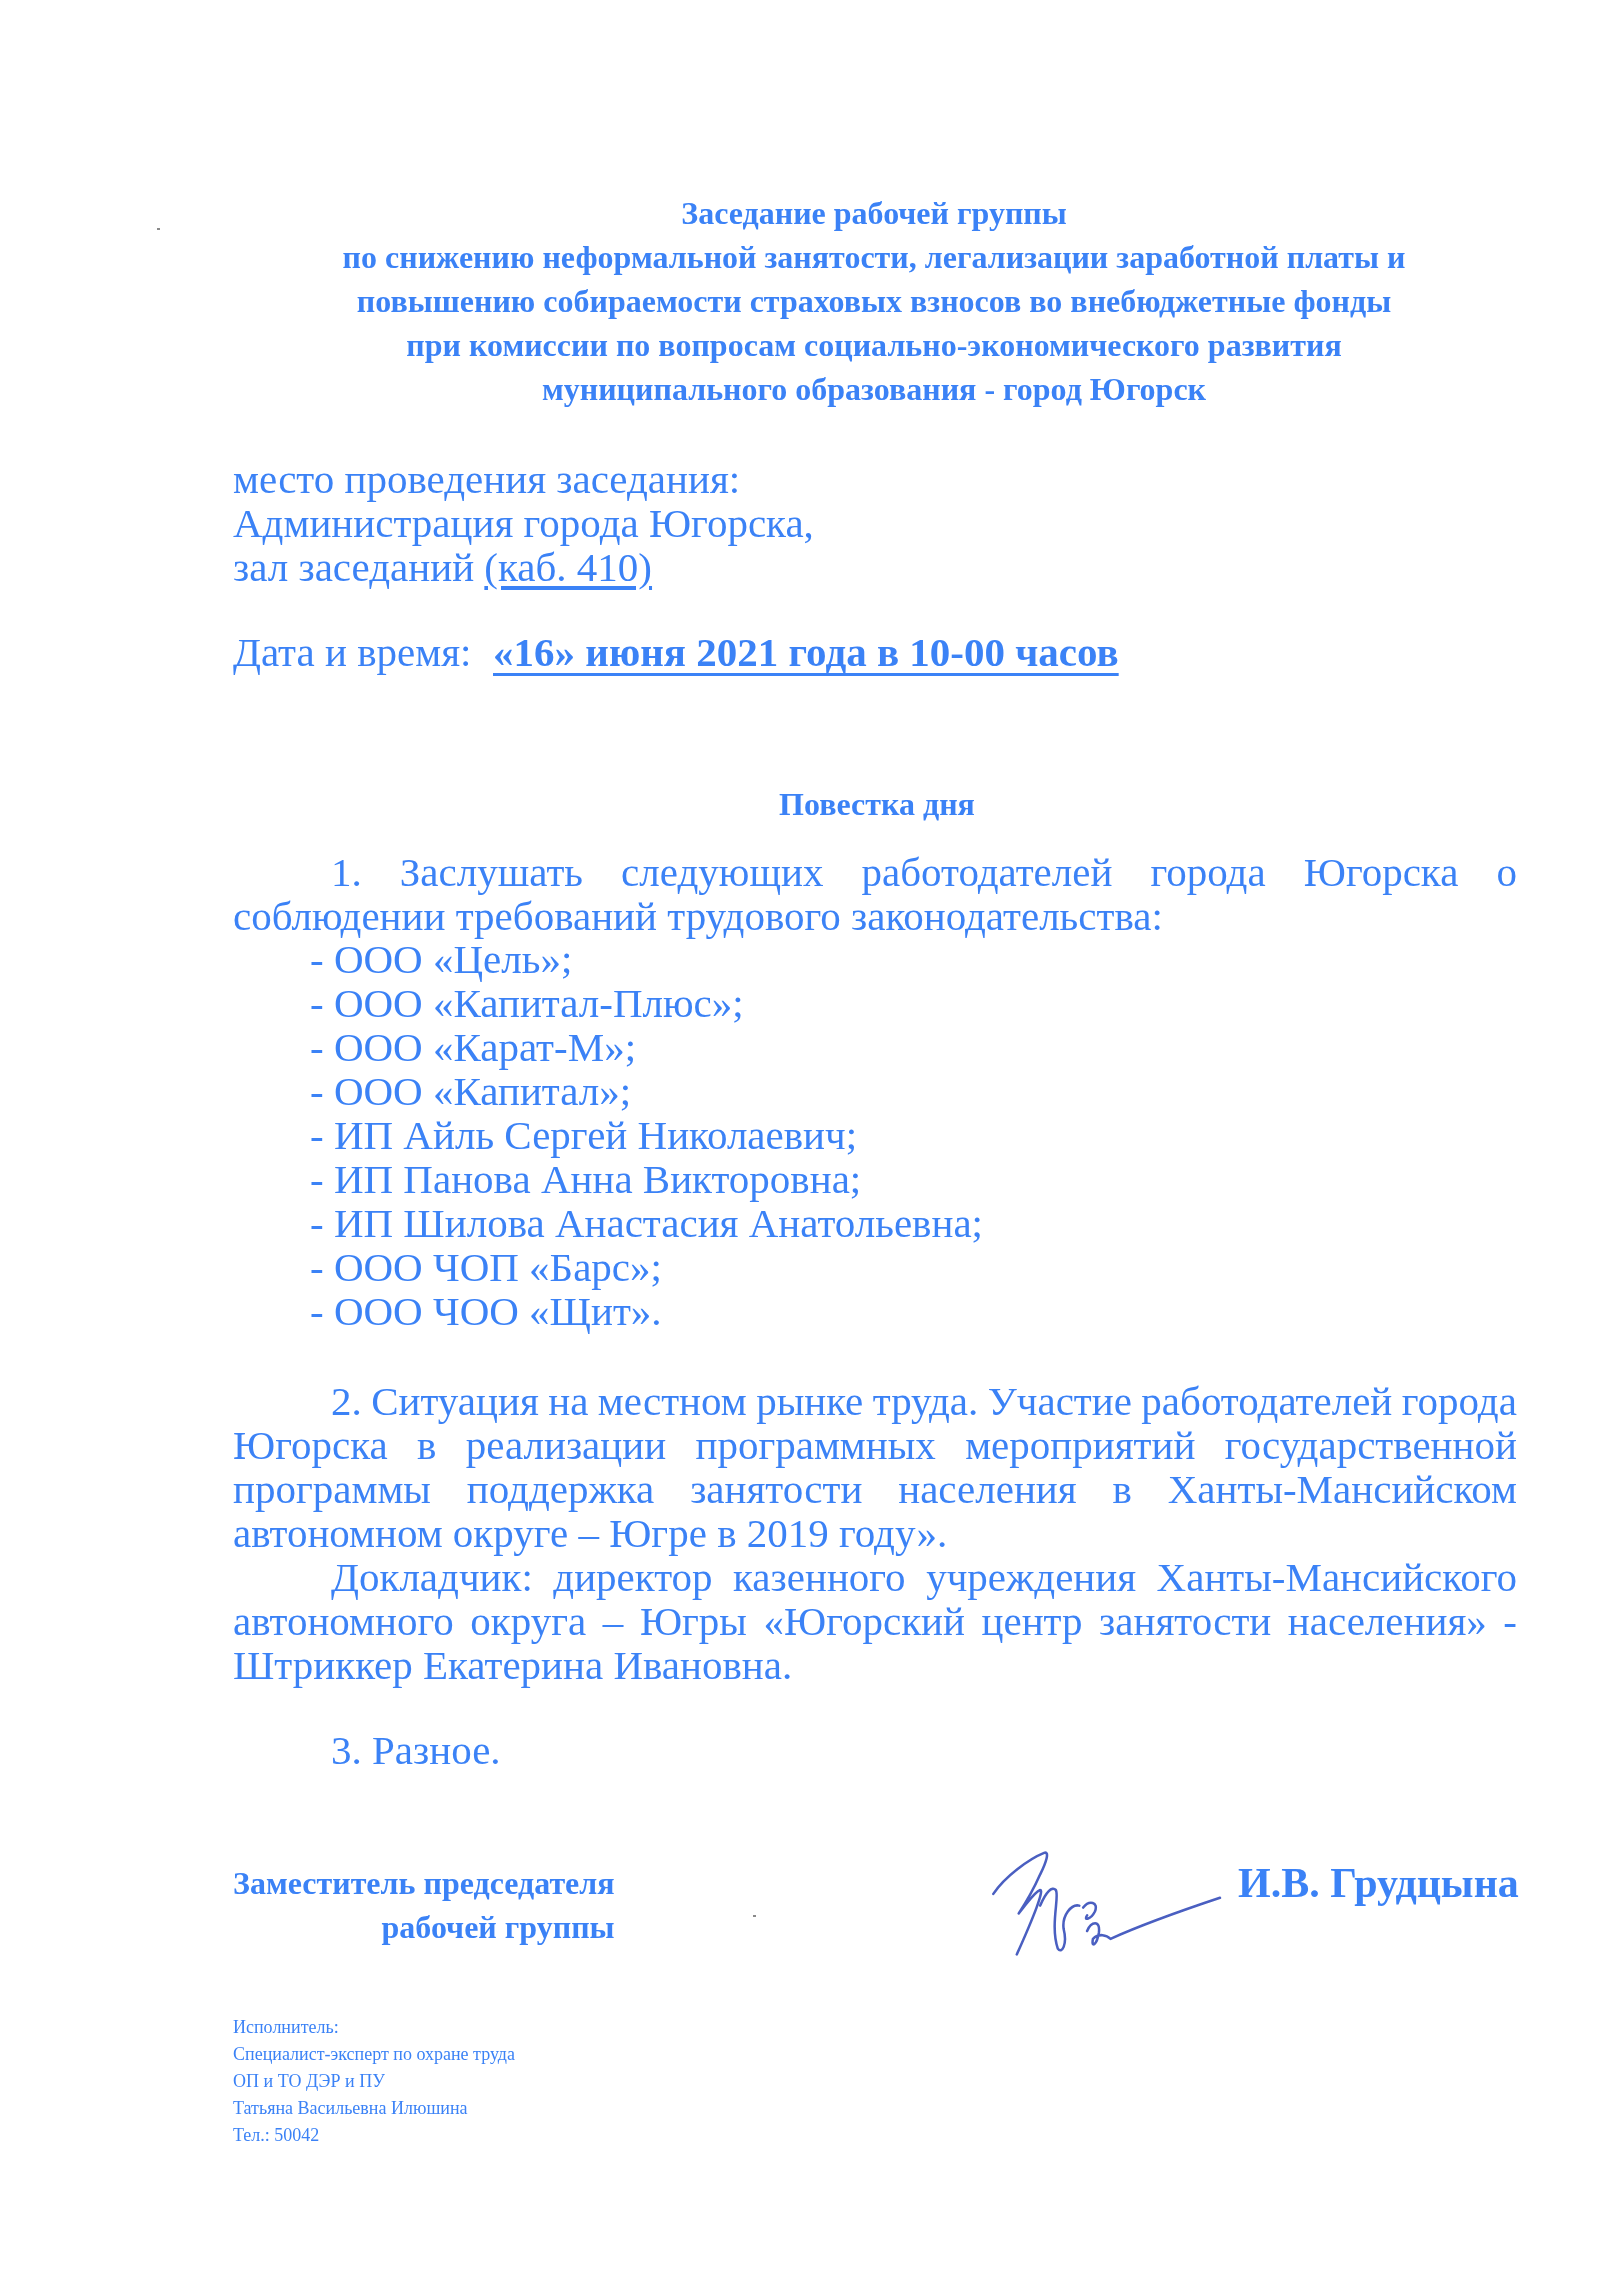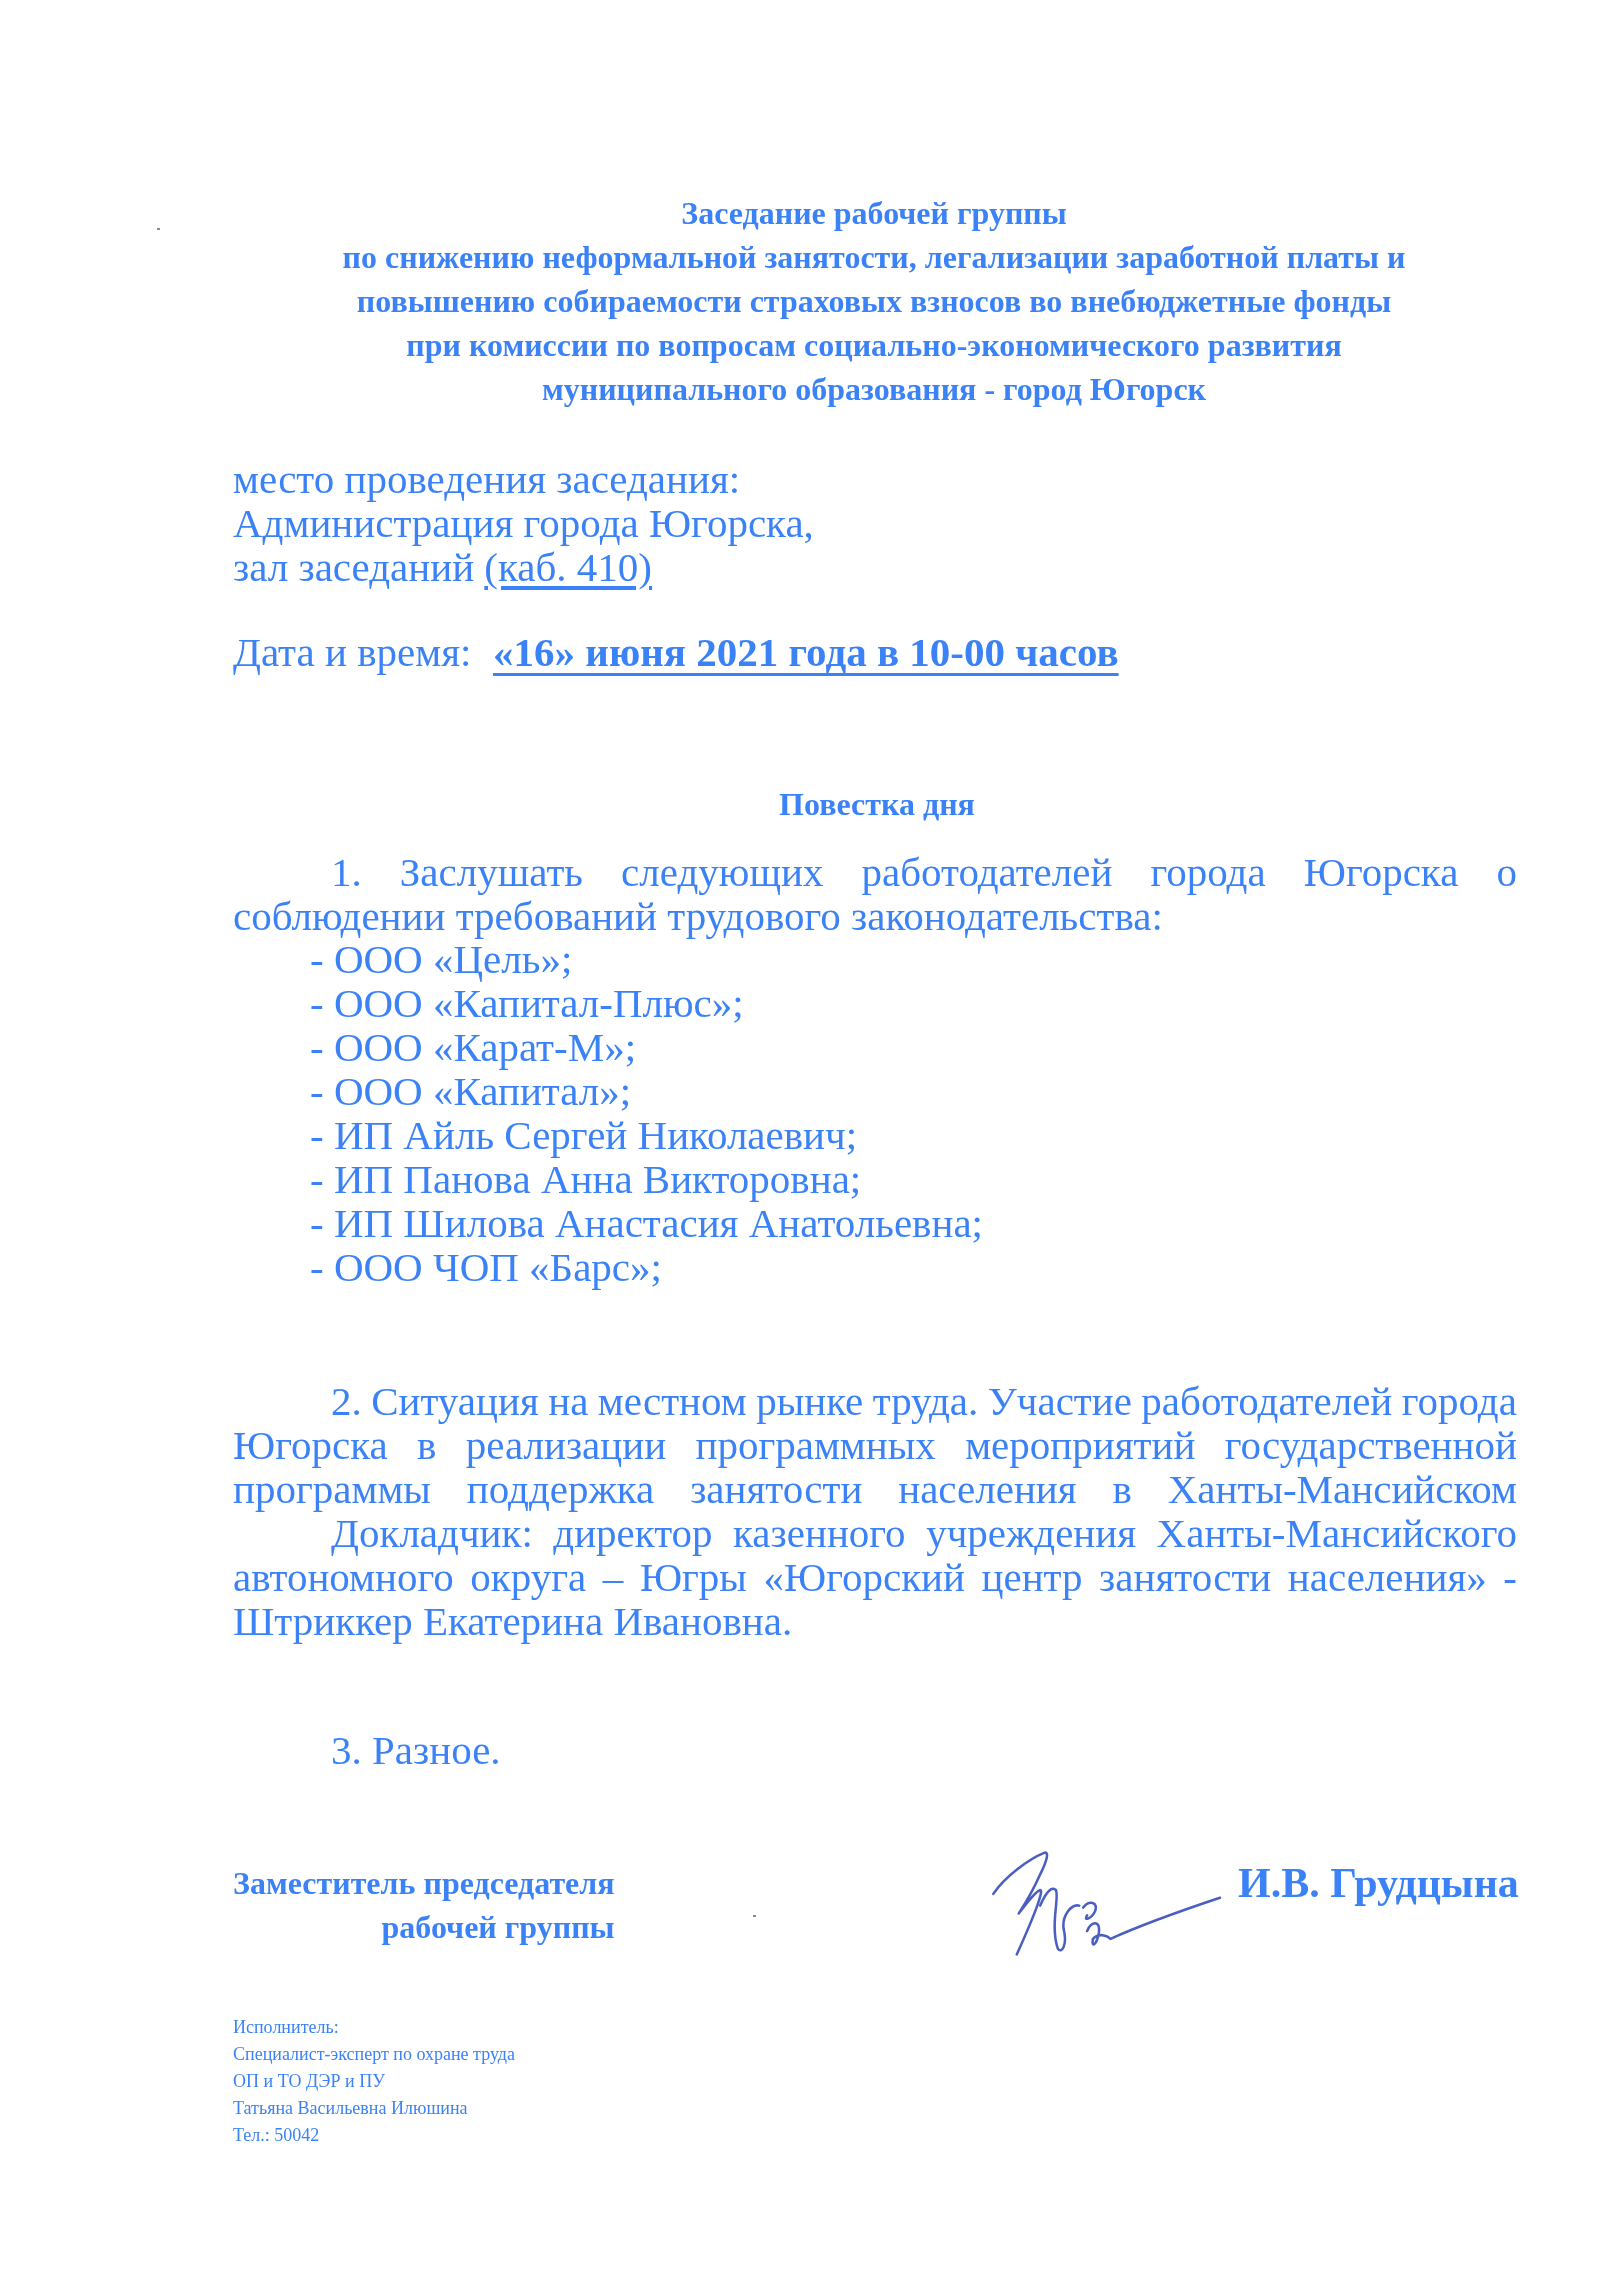--- a/index.html
+++ b/index.html
@@ -83,20 +83,21 @@
 
   <div class="list body-text">
     <div>- ООО «Цель»;</div>
     <div>- ООО «Капитал-Плюс»;</div>
     <div>- ООО «Карат-М»;</div>
     <div>- ООО «Капитал»;</div>
     <div>- ИП Айль Сергей Николаевич;</div>
     <div>- ИП Панова Анна Викторовна;</div>
     <div>- ИП Шилова Анастасия Анатольевна;</div>
     <div>- ООО ЧОП «Барс»;</div>
+    <div>- ООО ЧОО «Щит».</div>
   </div>
 
   <div class="item2 body-text">
     <div class="justify-line indent">
       <span>2.</span>
       <span>Ситуация</span>
       <span>на</span>
       <span>местном</span>
       <span>рынке</span>
       <span>труда.</span>
@@ -113,20 +114,21 @@
       <span>государственной</span>
     </div>
     <div class="justify-line">
       <span>программы</span>
       <span>поддержка</span>
       <span>занятости</span>
       <span>населения</span>
       <span>в</span>
       <span>Ханты-Мансийском</span>
     </div>
+    <div>автономном округе – Югре в 2019 году».</div>
     <div class="justify-line indent">
       <span>Докладчик:</span>
       <span>директор</span>
       <span>казенного</span>
       <span>учреждения</span>
       <span>Ханты-Мансийского</span>
     </div>
     <div class="justify-line">
       <span>автономного</span>
       <span>округа</span>

